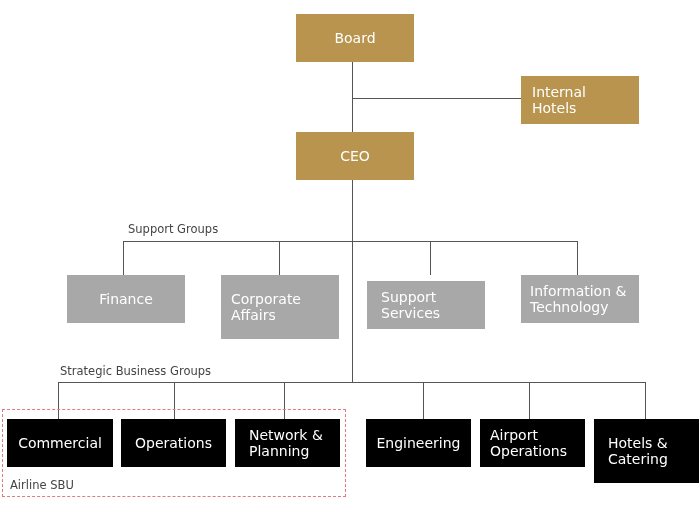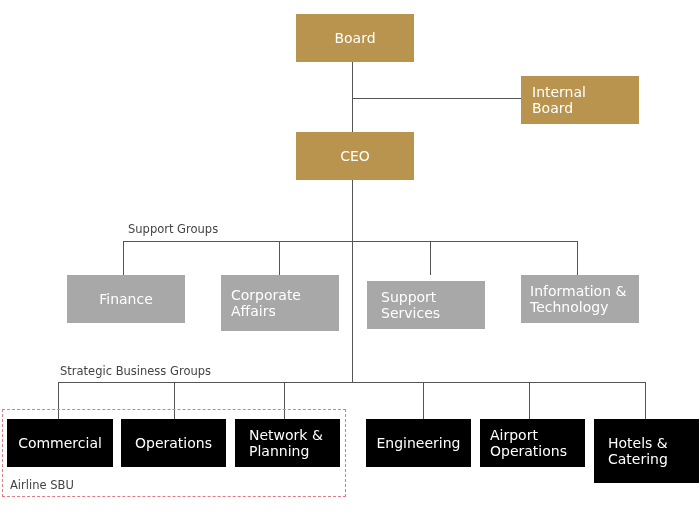--- a/index.html
+++ b/index.html
@@ -36,31 +36,31 @@
 <div class="line" style="left:284px; top:382px; width:1px; height:37px;"></div>
 <div class="line" style="left:423px; top:382px; width:1px; height:37px;"></div>
 <div class="line" style="left:529px; top:382px; width:1px; height:37px;"></div>
 <div class="line" style="left:645px; top:382px; width:1px; height:37px;"></div>
 
 <div class="box gold center" style="left:296px; top:14px; width:118px; height:48px;">
   <span class="txt">Board</span>
 </div>
 <div class="box gold left" style="left:521px; top:76px; width:118px; height:48px;">
   <span class="txt">Internal
-Board</span>
+Hotels</span>
 </div>
 <div class="box gold center" style="left:296px; top:132px; width:118px; height:48px;">
   <span class="txt">CEO</span>
 </div>
 
 <div class="label" style="left:128px; top:222px;">Support Groups</div>
 <div class="box grey center" style="left:67px; top:275px; width:118px; height:48px;">
   <span class="txt">Finance</span>
 </div>
-<div class="box grey left" style="left:221px; top:275px; width:118px; height:56px; padding-left:10px;">
+<div class="box grey left" style="left:221px; top:275px; width:118px; height:64px; padding-left:10px;">
   <span class="txt">Corporate
 Affairs</span>
 </div>
 <div class="box grey left" style="left:367px; top:275px; width:118px; height:48px; padding-left:14px;margin-top:6px;">
   <span class="txt">Support
 Services</span>
 </div>
 <div class="box grey left" style="left:521px; top:275px; width:118px; height:48px; padding-left:9px;">
   <span class="txt">Information &amp;
 Technology</span>

